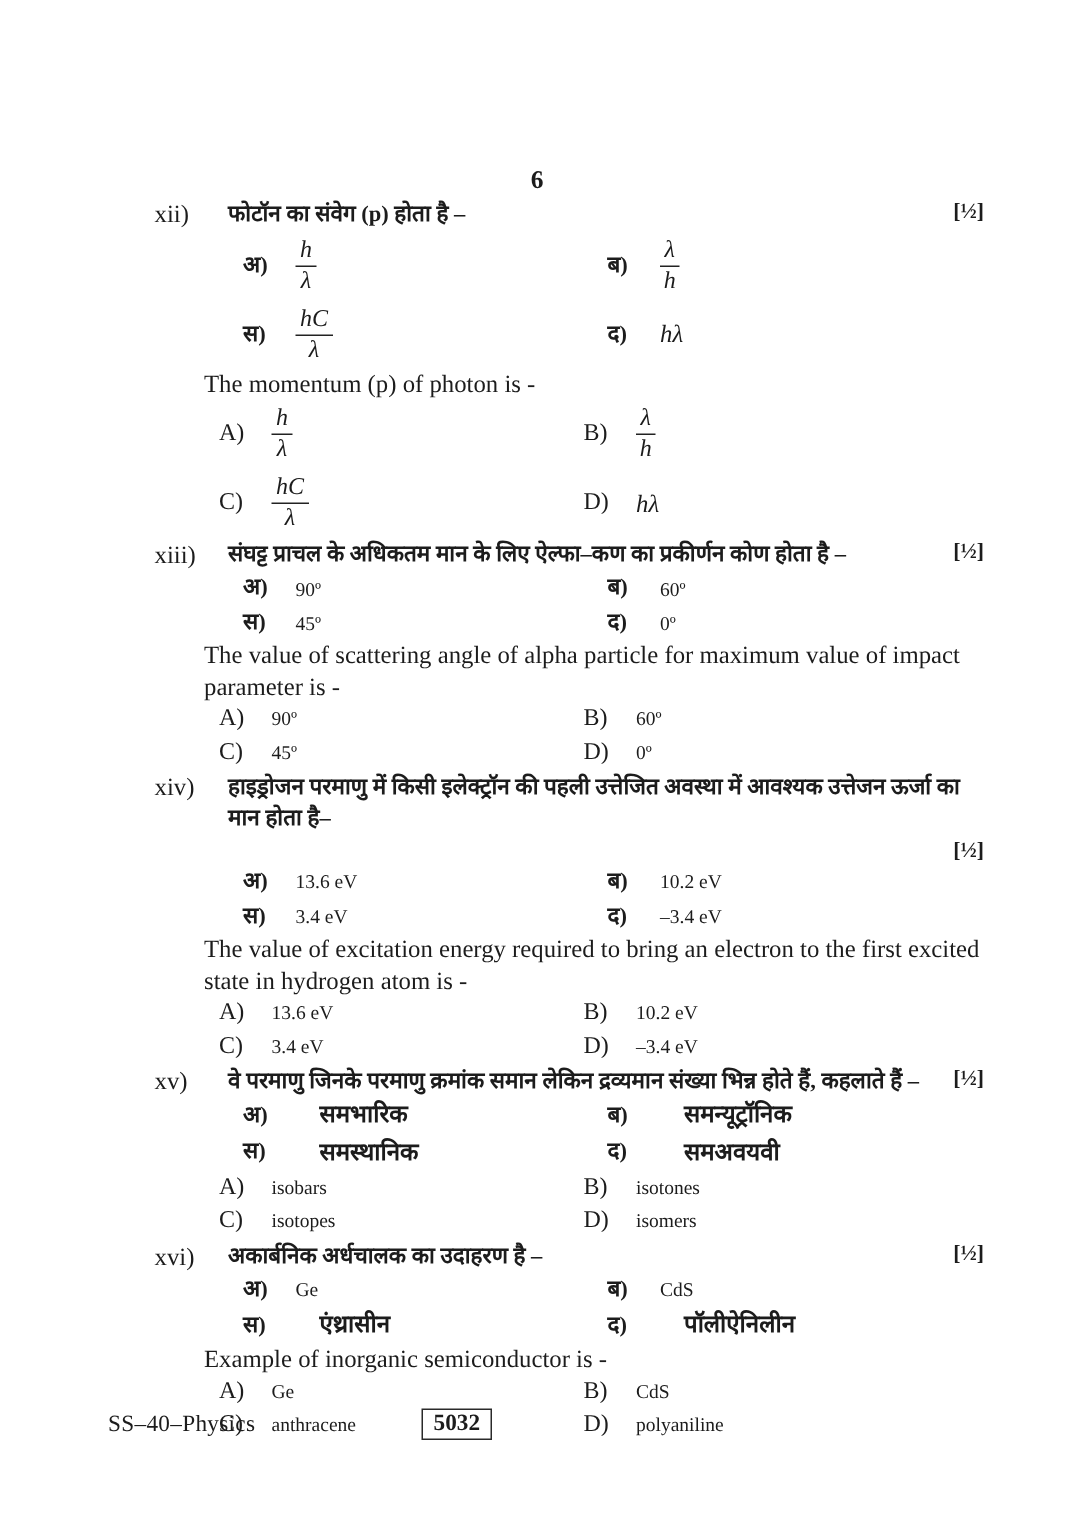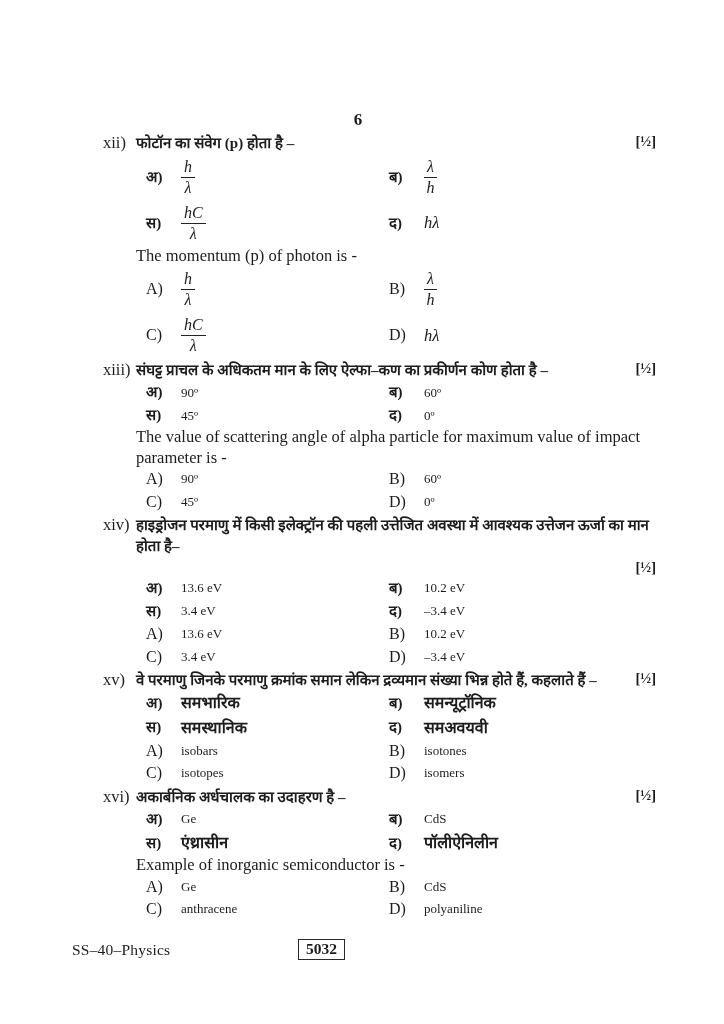--- a/index.html
+++ b/index.html
@@ -16,40 +16,40 @@
     position:absolute; top:110px; left:0; right:8px;
     text-align:center; font-weight:bold; font-size:17px;
   }
   .content {
     position:absolute; top:133px; left:103px; right:68px;
   }
   .question { display:flex; margin-bottom:2px; }
   .q-num { width:33px; flex:none; font-size:16.5px; line-height:1.25; }
   .q-body { flex:1; min-width:0; }
   .q-heading { display:flex; justify-content:space-between; align-items:flex-start; }
-  .hi { font-weight:700; font-size:15px; line-height:1.4; }
+  .hi { font-weight:700; font-size:15px; line-height:1.4;margin-left:16px; }
   .q-text-hi { flex:1; }
   .marks { font-weight:700; font-size:14.5px; white-space:nowrap; margin-left:10px; font-family:"Liberation Serif", serif; }
   .marks-line { text-align:right; line-height:1.25; }
   .q-text-en { font-size:16.5px; line-height:1.24; }
   .options { display:grid; grid-template-columns:243px 1fr; padding-left:10px; }
   .opt { display:flex; align-items:center; line-height:1.28; padding:1px 0; }
   .opt-label { width:35px; flex:none; font-size:16px; }
   .opt-label.hi { font-size:15px; }
   .opt-value { font-size:13px; }
   .opt-value.hi { font-size:16px; }
   .opt.tall { min-height:44px; }
   .frac { display:inline-block; text-align:center; font-style:italic; font-size:16px; line-height:1.12; vertical-align:middle; }
   .frac .num { display:block; border-bottom:1.4px solid #222; padding:0 3px 1px 3px; }
   .frac .den { display:block; padding-top:1px; }
   .math { font-style:italic; font-size:16.5px; }
   .footer { position:absolute; top:941px; left:72px; right:68px; height:26px; }
   .footer-code { font-weight:normal; font-size:15.5px; letter-spacing:0.2px; }
   .paper-box {
-    position:absolute; left:226px; top:-2px;
+    position:absolute; left:209px; top:-2px;
     border:1.6px solid #2a2a2a;
     padding:0px 7px 1px 7px;
     font-weight:bold; font-size:15.5px;
   }
 </style>
 </head>
 <body>
 
 <div class="page">
 
@@ -189,20 +189,21 @@
           </div>
           <div class="opt">
             <span class="opt-label hi" lang="hi">स)</span>
             <span class="opt-value">3.4 eV</span>
           </div>
           <div class="opt">
             <span class="opt-label hi" lang="hi">द)</span>
             <span class="opt-value">–3.4 eV</span>
           </div>
         </div>
+        <div class="q-text-en">The value of excitation energy required to bring an electron to the first excited state in hydrogen atom is -</div>
         <div class="options">
           <div class="opt">
             <span class="opt-label">A)</span>
             <span class="opt-value">13.6 eV</span>
           </div>
           <div class="opt">
             <span class="opt-label">B)</span>
             <span class="opt-value">10.2 eV</span>
           </div>
           <div class="opt">

